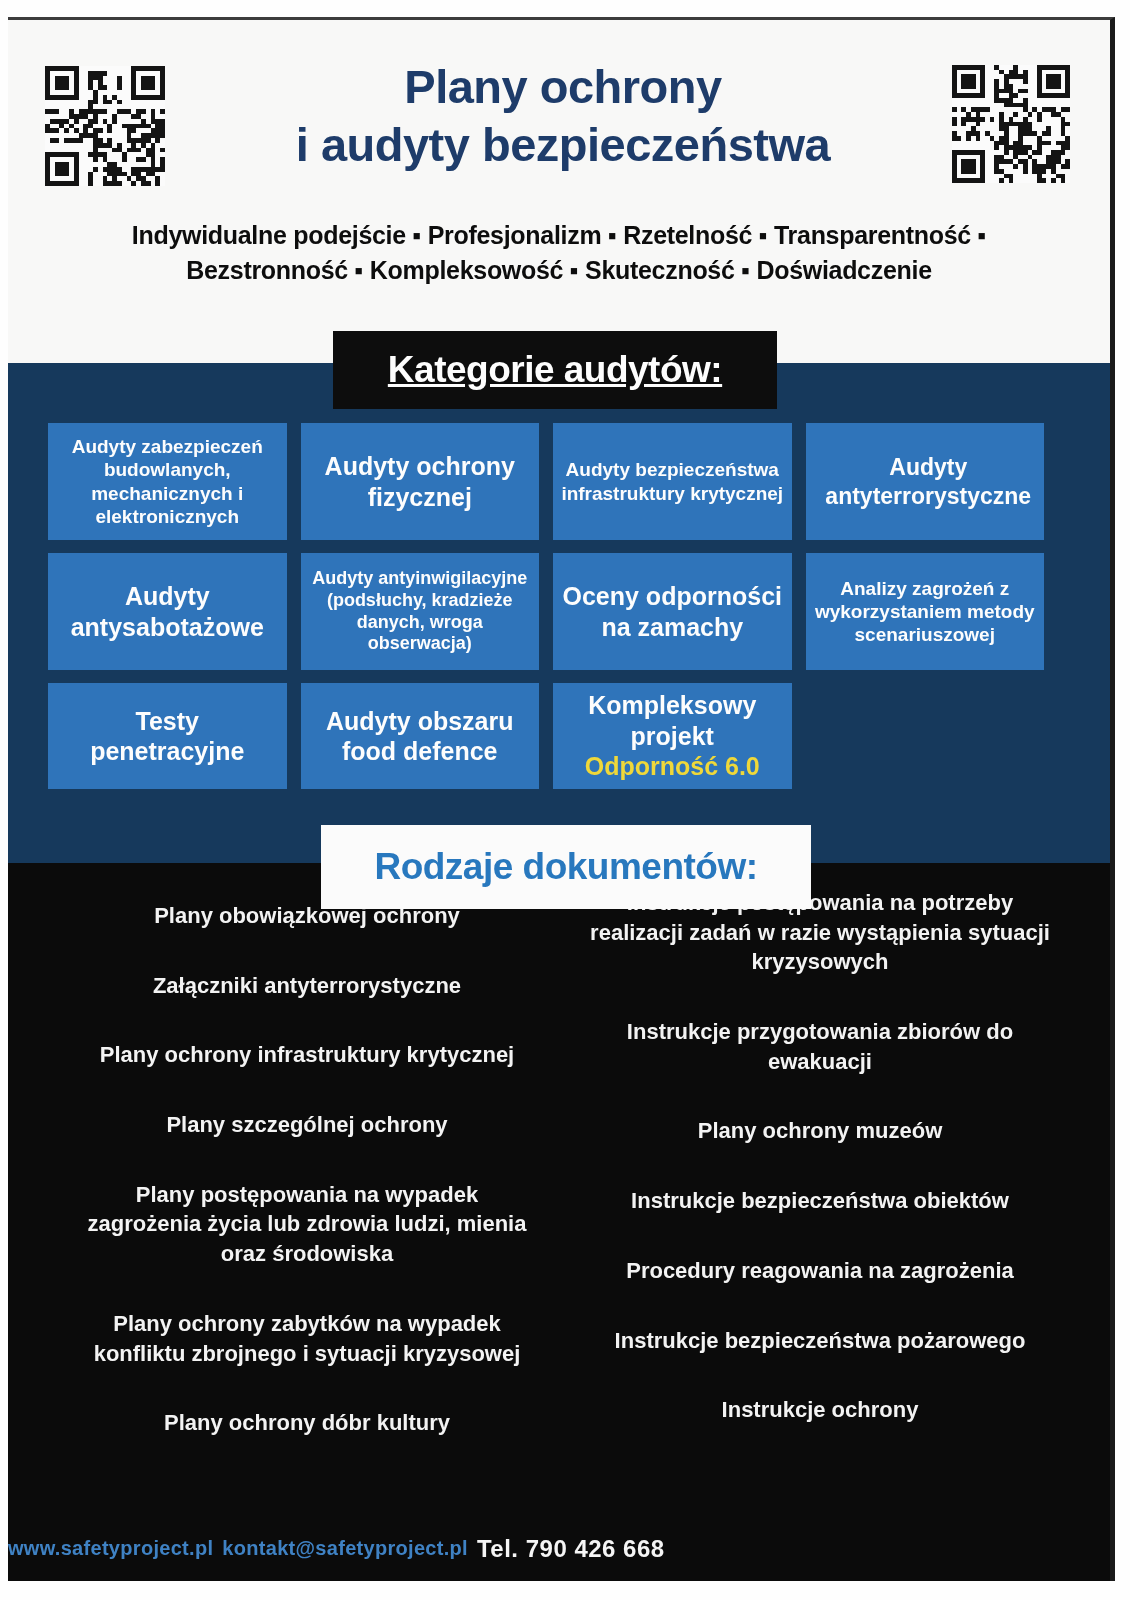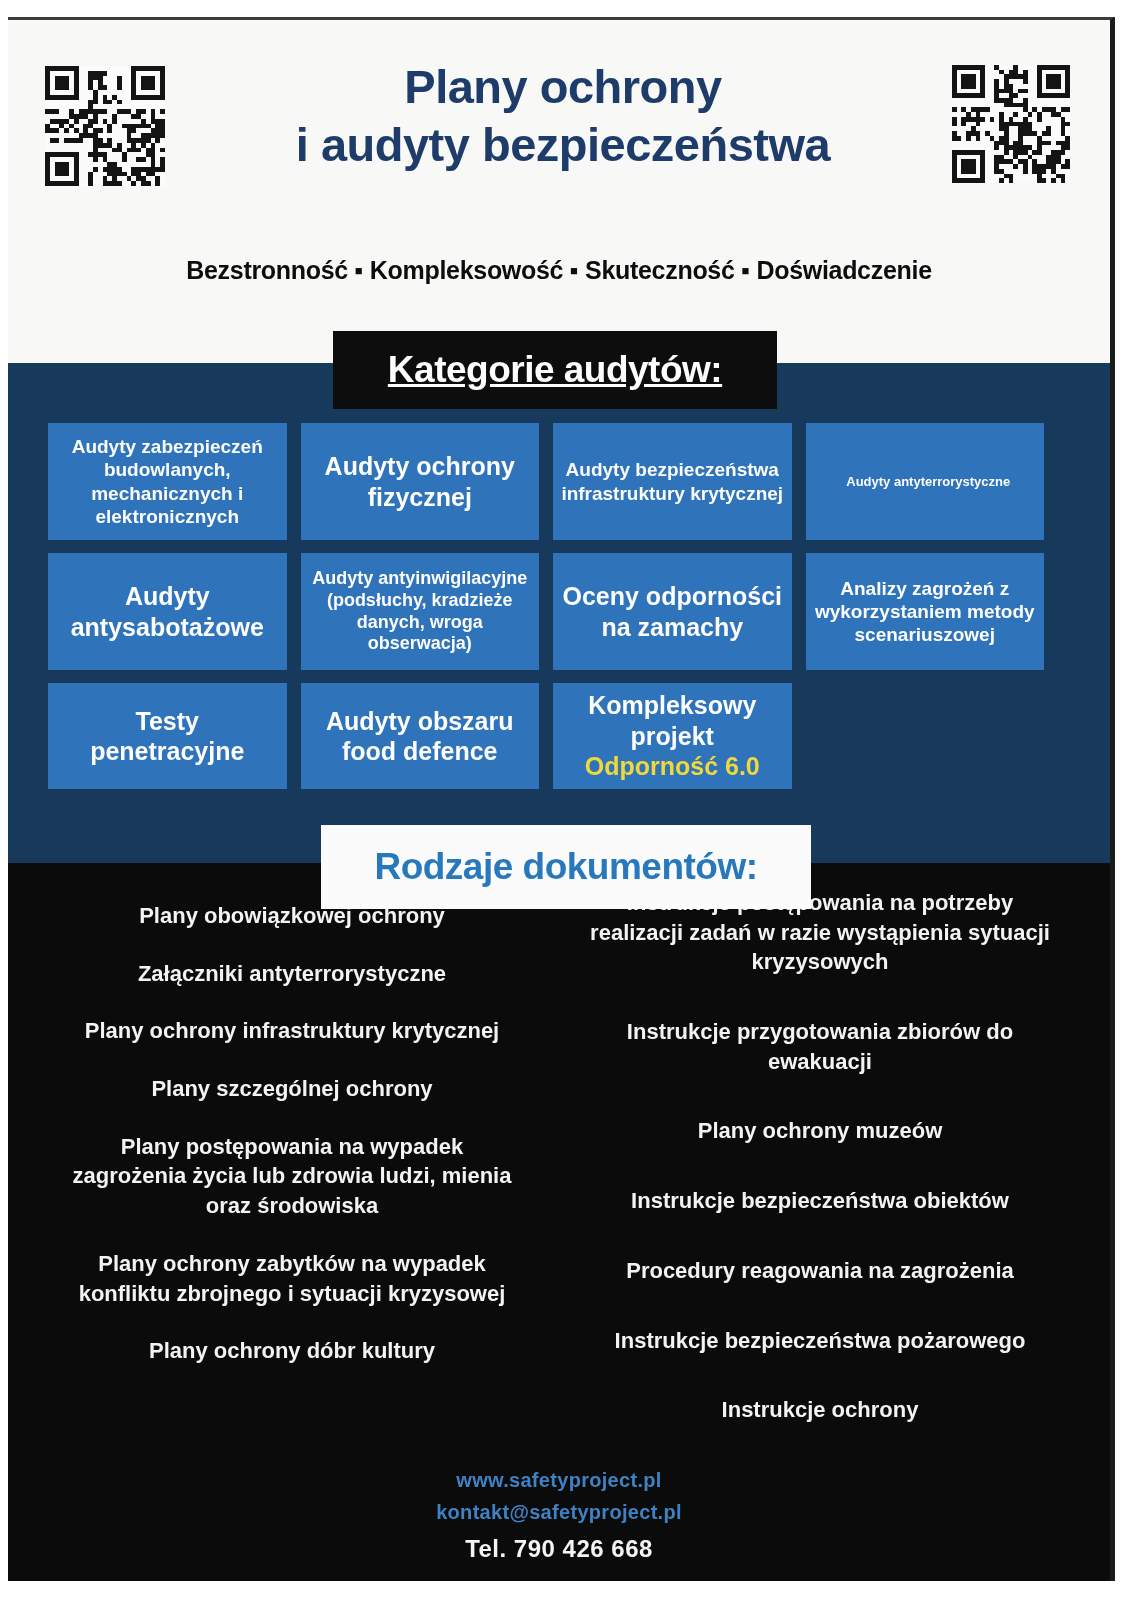--- a/index.html
+++ b/index.html
@@ -44,43 +44,43 @@
     position:absolute;left:40px;top:403px;width:996px;
     display:grid;grid-template-columns:repeat(4,1fr);
     grid-template-rows:117px 117px 106px;gap:13px 14px;z-index:2;
   }
   .card{
     background:#2f74ba;color:#fdfdfd;display:flex;flex-direction:column;
     align-items:center;justify-content:center;text-align:center;
     font-weight:bold;padding:4px 8px;box-sizing:border-box;line-height:1.22;
   }
   .fs25{font-size:25px;}
-  .fs20{font-size:13px;padding-left:15px;}
+  .fs20{font-size:23px;padding-left:15px;}
   .fs19{font-size:19px;}
   .fs18{font-size:18px;}
   .card .hl{color:#efd83a;font-size:25px;line-height:1.22;}
 
   
   .banner-white{
     position:absolute;left:313px;top:805px;width:490px;height:84px;
     background:#fbfbfb;color:#2878be;display:flex;align-items:center;justify-content:center;
     font-size:37px;font-weight:bold;letter-spacing:-0.5px;z-index:3;
   }
   .doc-col{
     position:absolute;display:flex;flex-direction:column;align-items:center;
     color:#f3f3f3;font-weight:bold;font-size:22px;line-height:1.35;text-align:center;
   }
-  .doc-left{left:24px;top:881px;width:520px;gap:28px;}
+  .doc-left{left:39px;top:881px;width:520px;gap:40px;}
   .doc-right{left:547px;top:868px;width:530px;gap:40px;}
   .doc-item{max-width:470px;}
 
   
   .footer{
     position:absolute;left:0;bottom:18px;width:100%;
-    display:flex;flex-direction:column;align-items:center;gap:9px;
+    display:flex;flex-direction:row;align-items:center;gap:9px;
     text-align:left;
   }
   .footer .site,.footer .email{color:#3f82c4;font-size:20px;font-weight:bold;letter-spacing:0.3px;}
   .footer .phone{color:#f5f5f5;font-size:24px;font-weight:bold;margin-top:2px;letter-spacing:0.5px;}
 </style>
 </head>
 <body>
 
 <div class="page">
   <div class="flyer">
@@ -485,21 +485,21 @@
           <rect x="20" y="2" width="3" height="3" fill="#141414"></rect>
           <rect x="0" y="18" width="7" height="7" fill="#141414"></rect>
           <rect x="1" y="19" width="5" height="5" fill="#fbfbfb"></rect>
           <rect x="2" y="20" width="3" height="3" fill="#141414"></rect>
         </svg>
       <h1 class="title">
         <span>Plany ochrony</span><br>
         <span>i audyty bezpieczeństwa</span>
       </h1>
       <p class="tagline">
-        <br>
+        <span>Indywidualne podejście ▪ Profesjonalizm ▪ Rzetelność ▪ Transparentność ▪</span><br>
         <span>Bezstronność ▪ Kompleksowość ▪ Skuteczność ▪ Doświadczenie</span>
       </p>
     </div>
 
     <div class="sec sec-navy"></div>
     <div class="banner-black">
       <span>Kategorie audytów:</span>
     </div>
     <div class="cards">
       <div class="card fs19">

